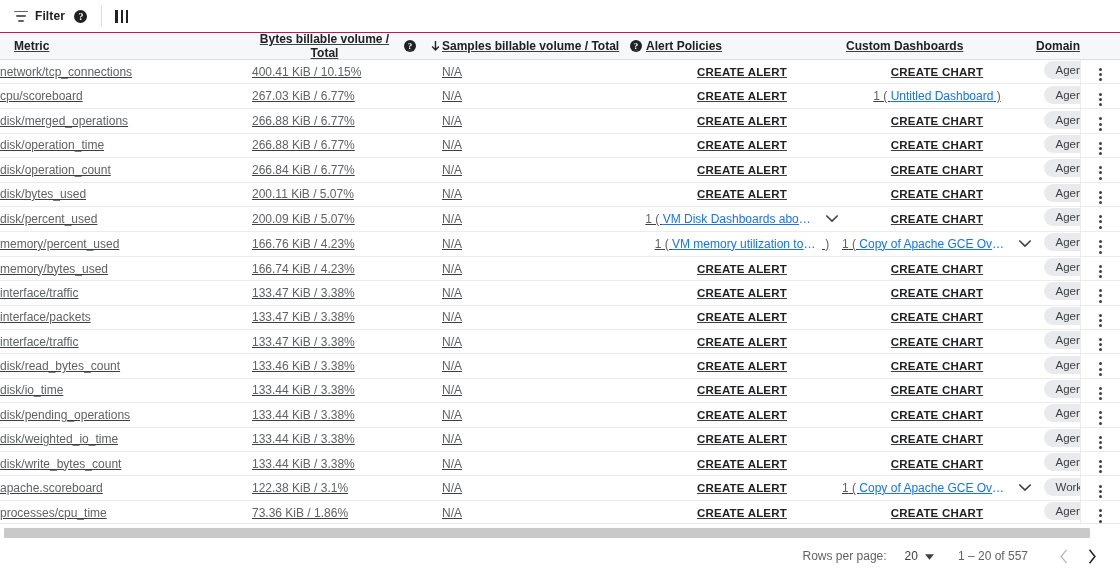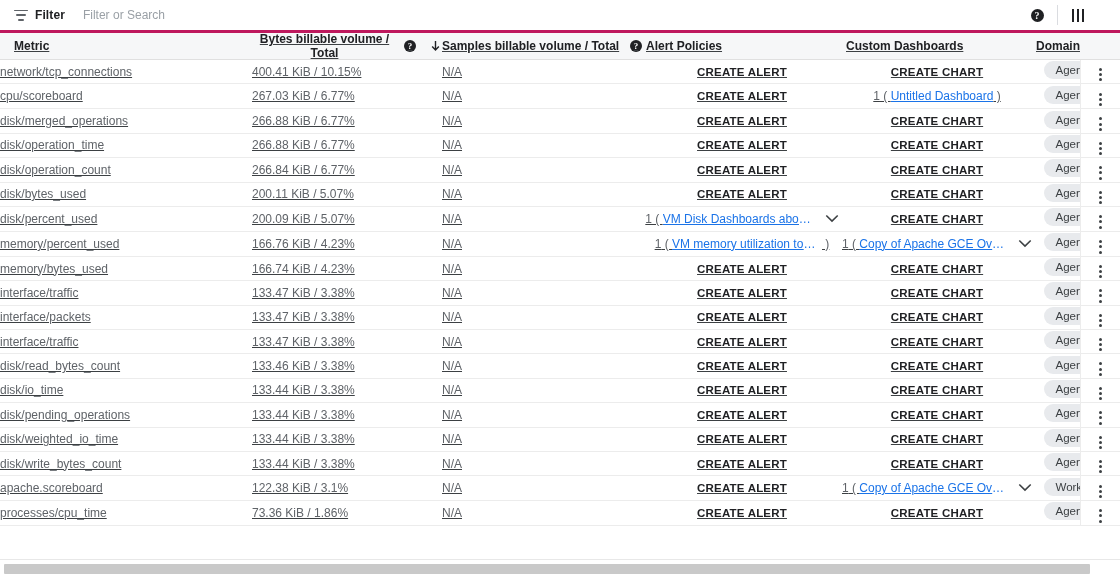--- a/index.html
+++ b/index.html
@@ -23,23 +23,23 @@
     flex-direction: column;
     background: #fff;
   }
 
   
   .toolbar {
     height: 33px;
     min-height: 33px;
     display: flex;
     align-items: center;
-    border-bottom: 3px solid #be185d;
+    border-bottom: 1px solid #be185d;
     background: #fff;
-    padding: 0 26px 0 14px;
+    padding: 0 10px 0 14px;
     box-sizing: border-box;
   }
   .filter-chip {
     display: flex;
     align-items: center;
     gap: 7px;
     cursor: pointer;
   }
   .filter-icon {
     width: 14px;
@@ -331,21 +331,20 @@
 
   <div class="toolbar">
     <div class="filter-chip">
       <span class="filter-icon">
         <i></i>
           <i></i>
           <i></i>
       </span>
       <span class="filter-label">Filter</span>
     </div>
-    <input class="filter-input" type="text" value="" placeholder="Filter or Search" style="">
     <div class="toolbar-right">
       <div class="icon-btn">
         <span class="help-circle">?</span>
       </div>
       <div class="toolbar-sep"></div>
       <div class="icon-btn">
         <span class="columns-icon">
             <i></i>
             <i></i>
             <i></i>
@@ -701,14 +700,36 @@
         </tbody>
     </table>
   </div>
 
   <div class="hscroll-wrap">
     <div class="hscroll-track">
       <div class="hscroll-thumb"></div>
     </div>
   </div>
 
+  <div class="footer">
+    <span class="rpp-label">Rows per page:</span>
+    <span class="rpp-select">
+      <span>20</span>
+      <span>
+        <svg viewBox="0 0 10 6" width="9" height="6">
+            <path d="M0 0 L5 6 L10 0 Z" fill="#3c4043"></path>
+          </svg>
+      </span>
+    </span>
+    <span class="range-text">1 – 20 of 557</span>
+    <span class="pager-btn disabled">
+      <svg viewBox="0 0 12 18" width="10" height="15">
+        <path d="M9 1 L2.5 9 L9 17" fill="none" stroke="#5f6368" stroke-width="1.6"></path>
+      </svg>
+    </span>
+    <span class="pager-btn">
+      <svg viewBox="0 0 12 18" width="10" height="15">
+        <path d="M3 1 L9.5 9 L3 17" fill="none" stroke="#202124" stroke-width="1.8"></path>
+      </svg>
+    </span>
+  </div>
 
 </div>
 
 </body></html>

